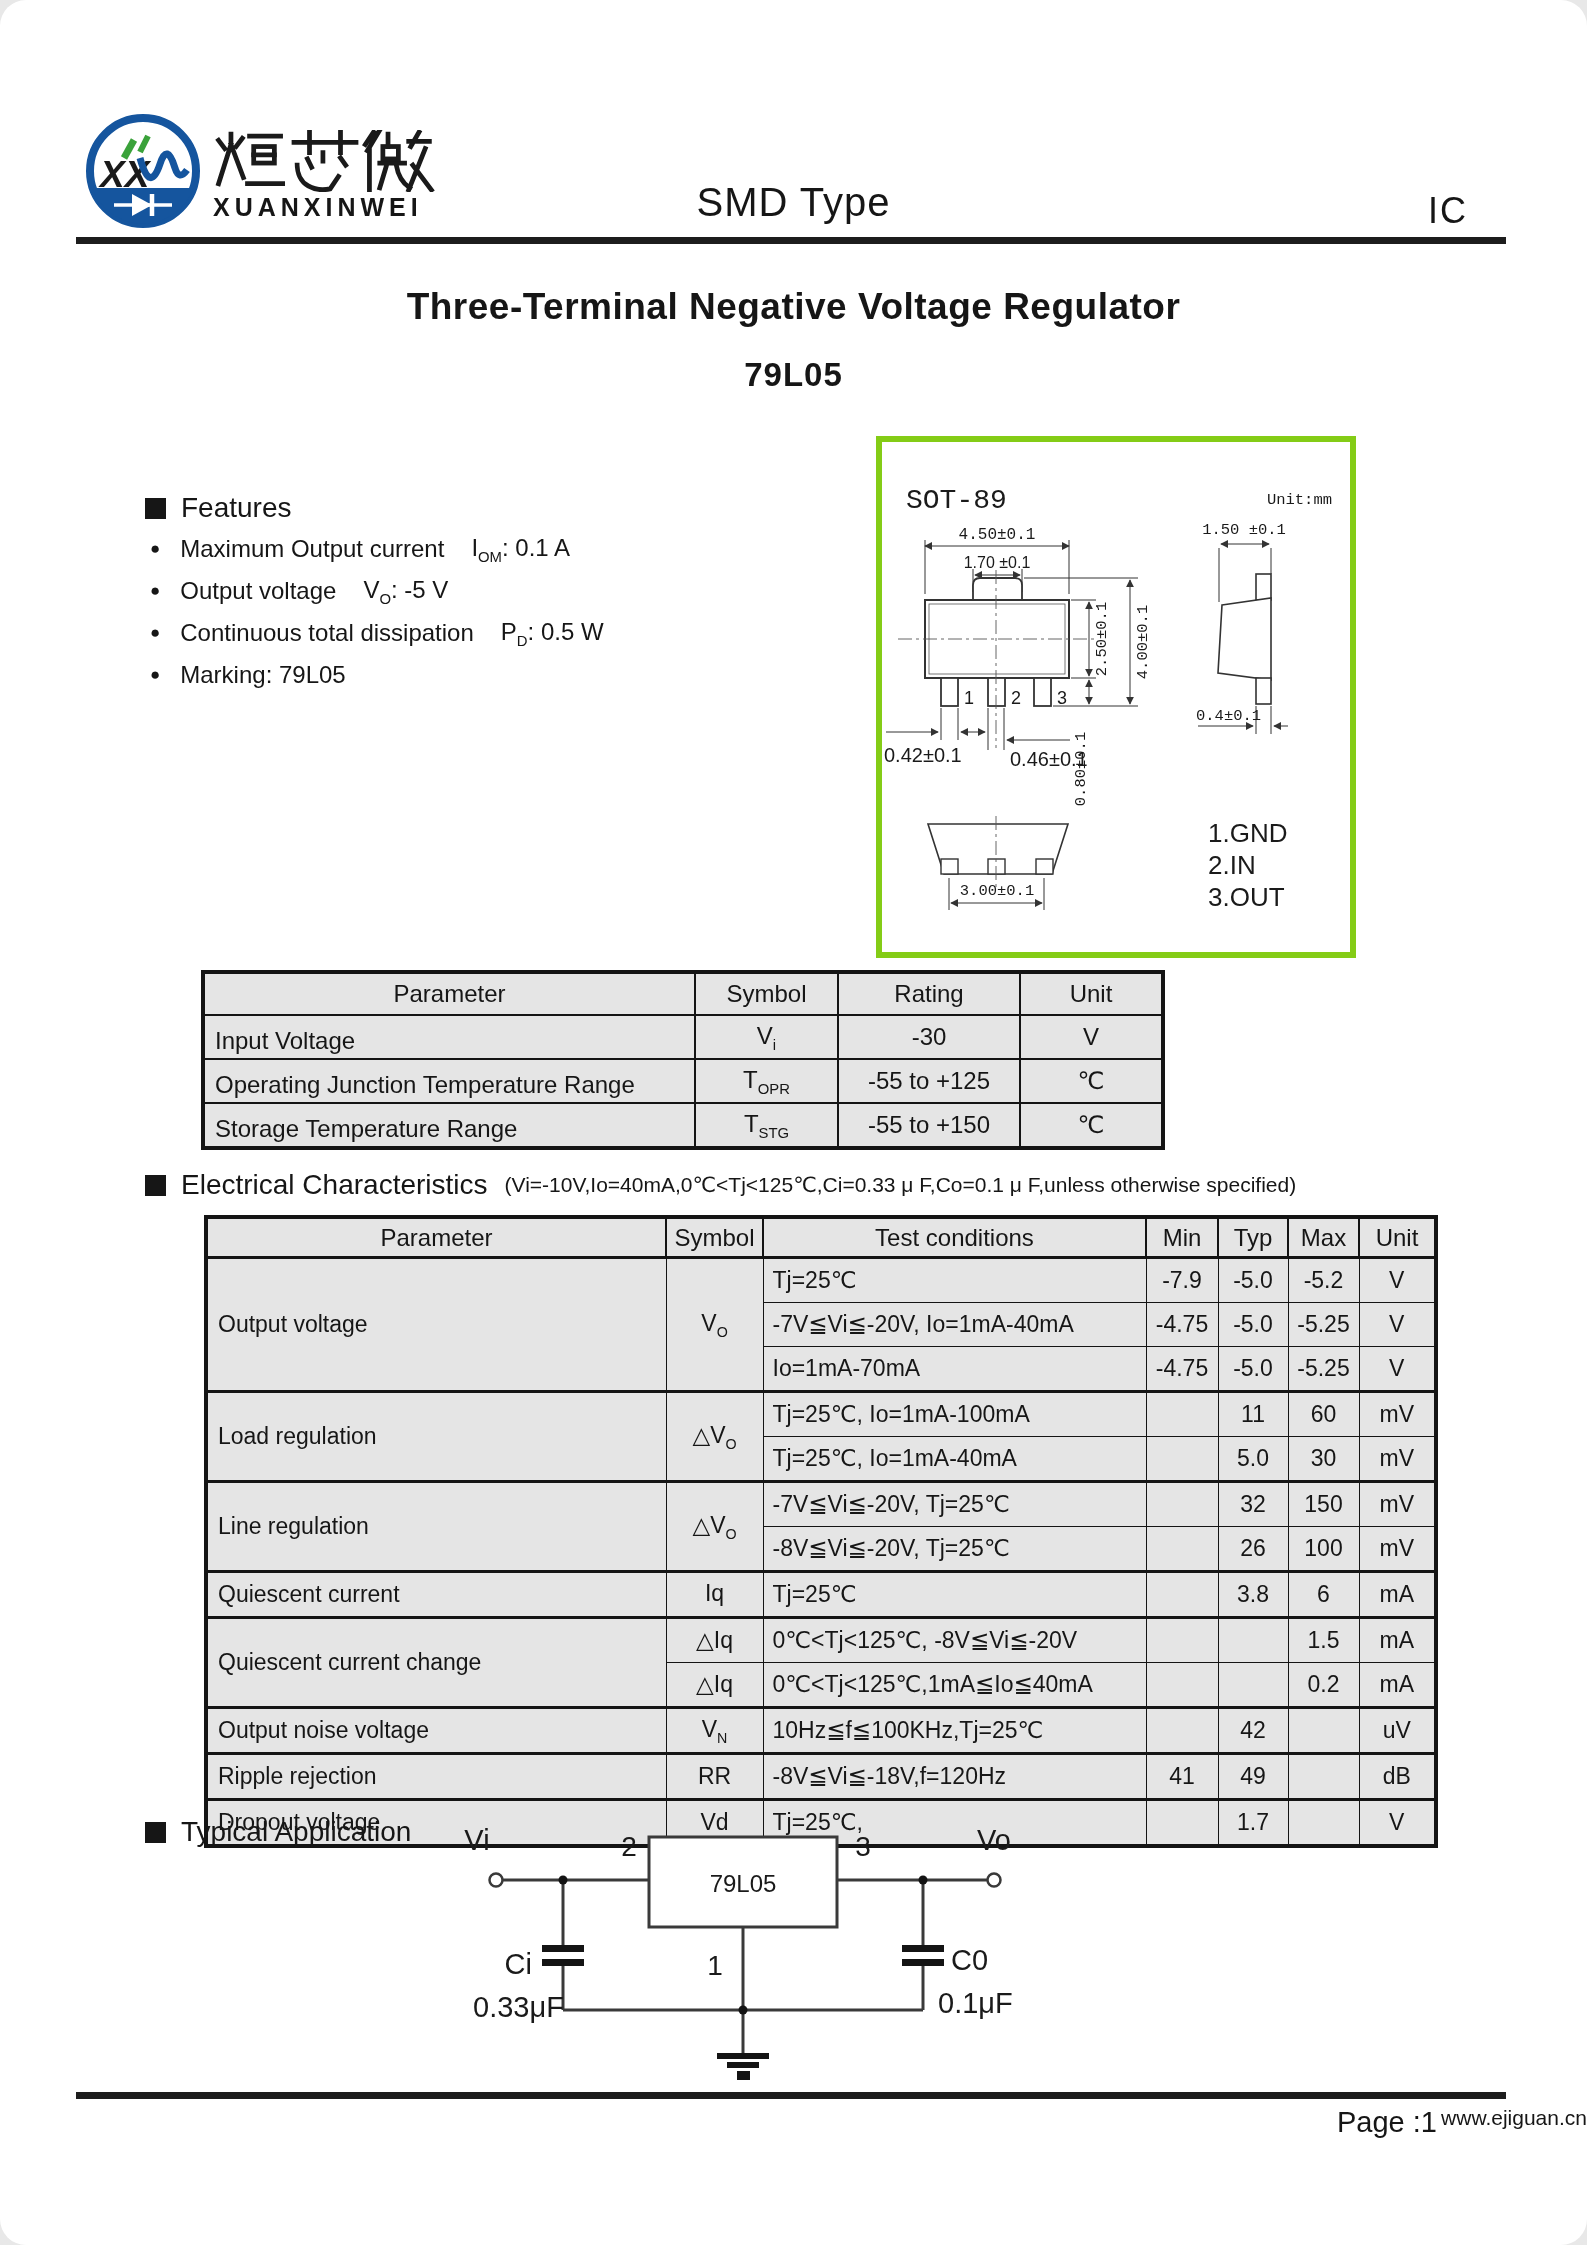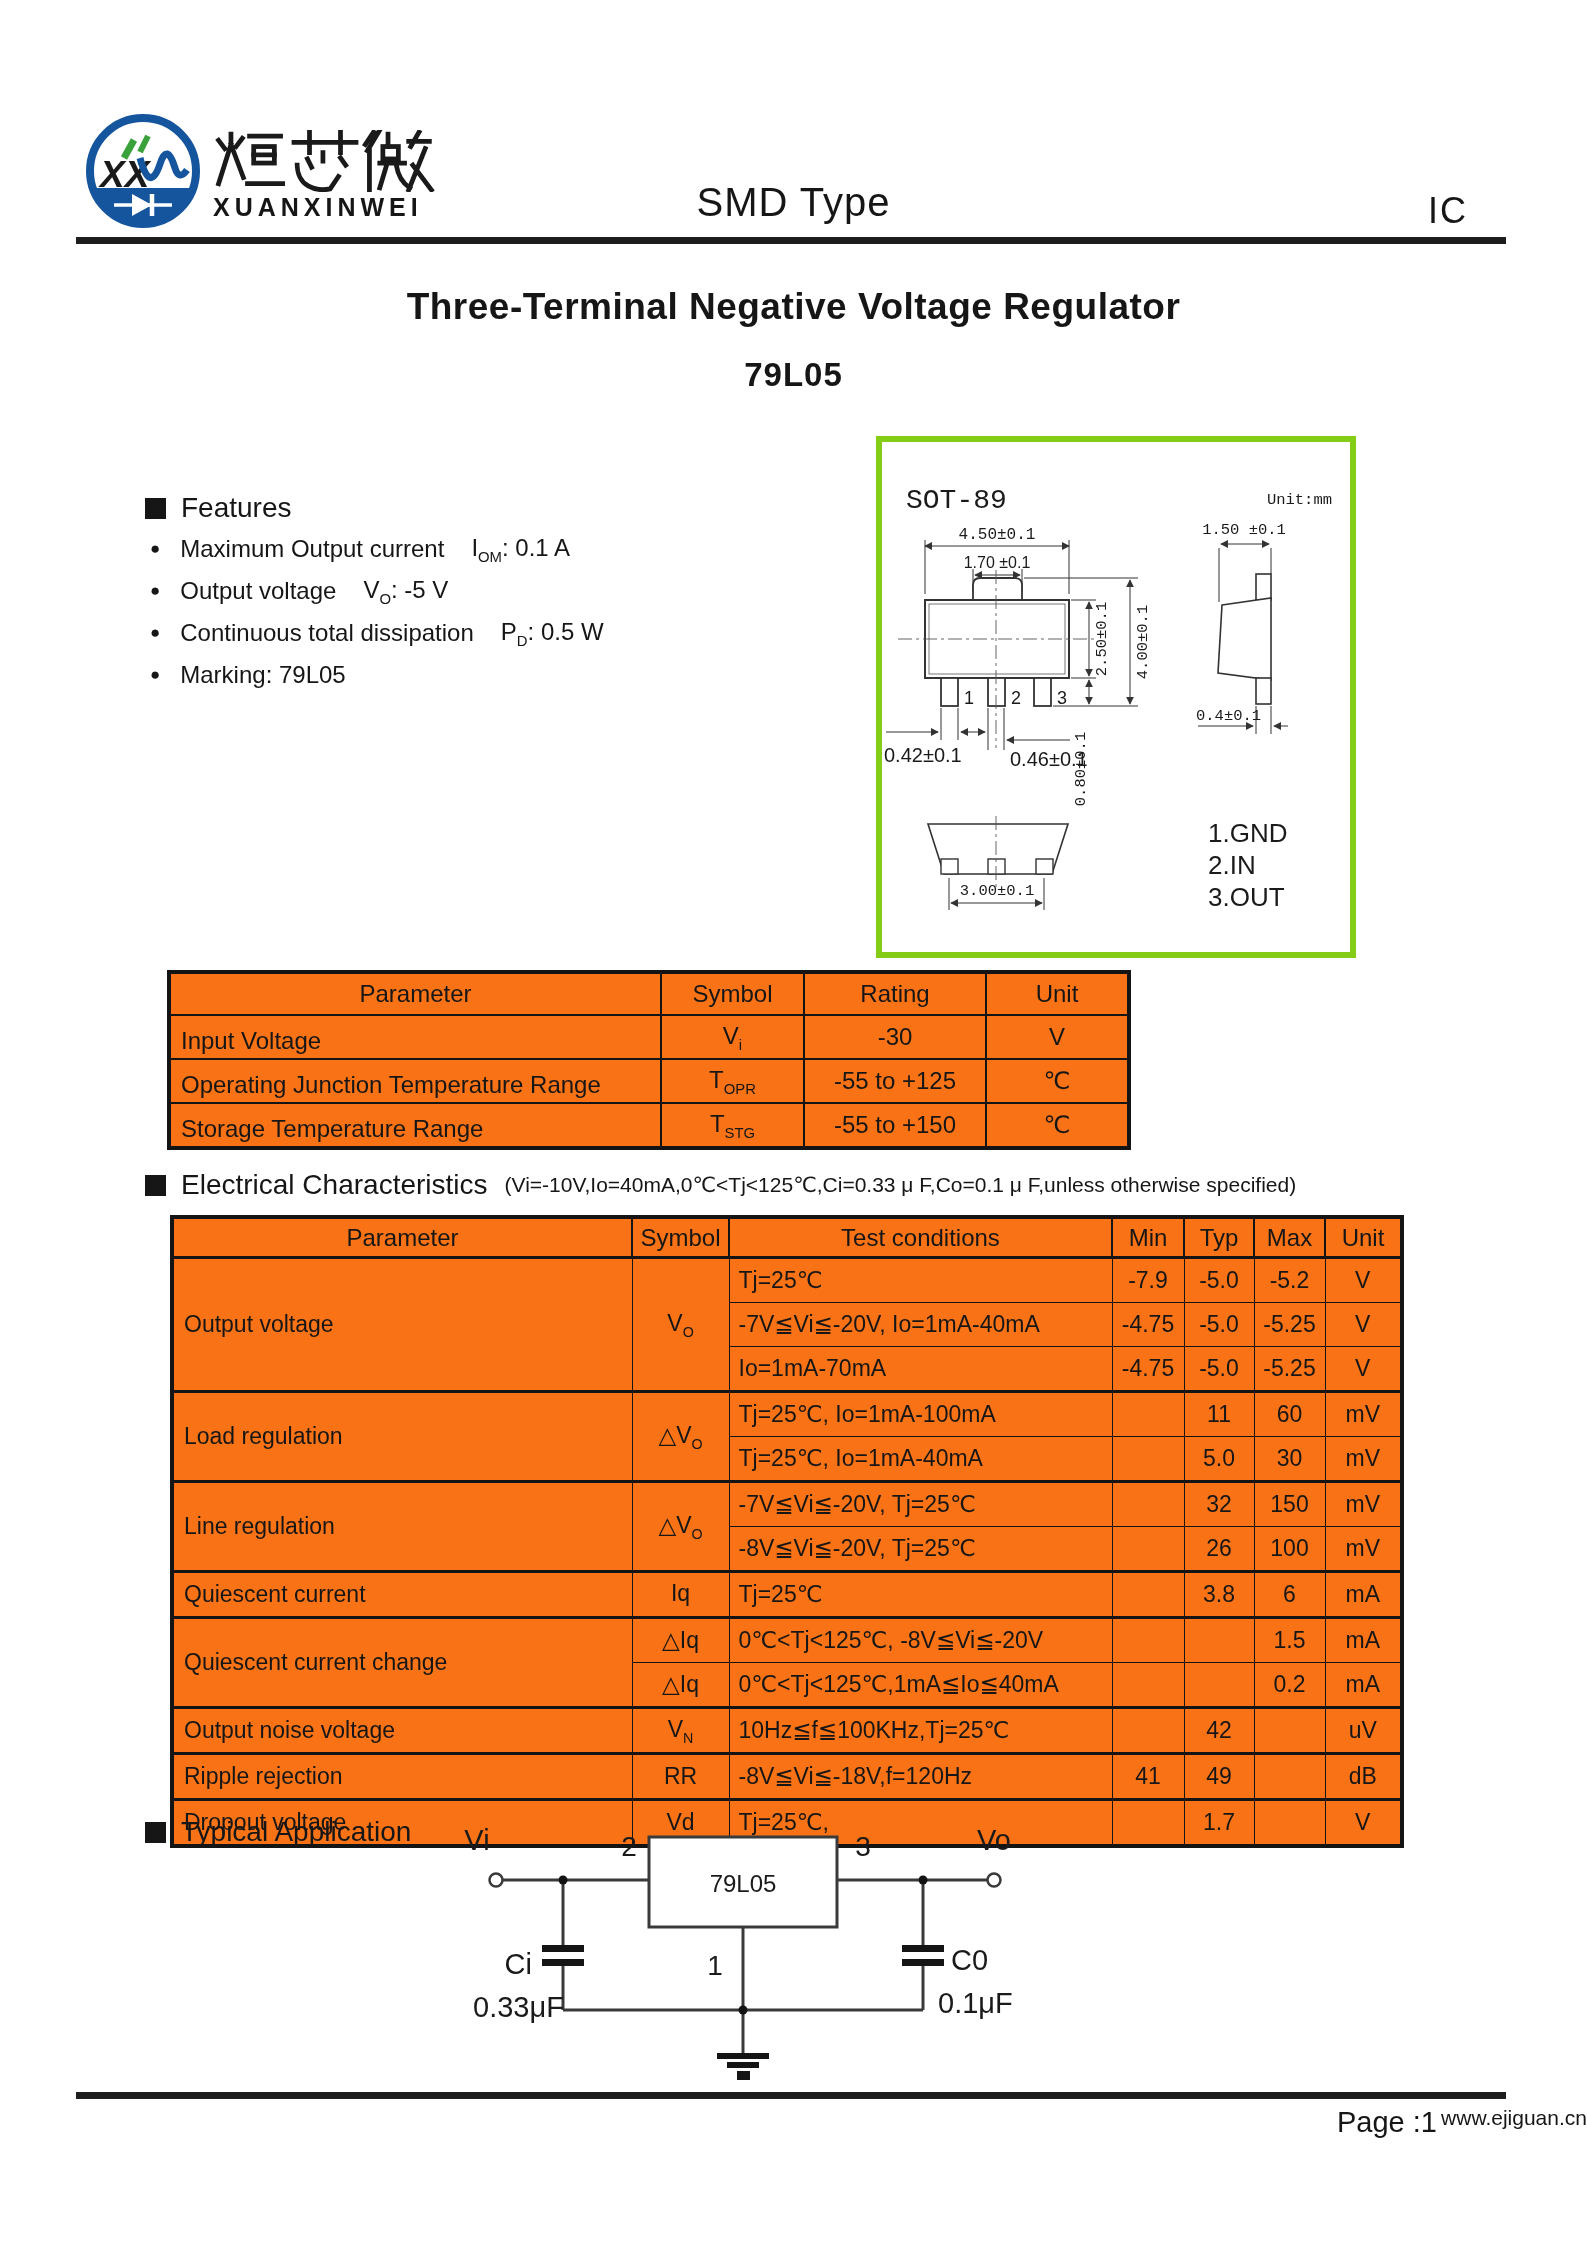--- a/index.html
+++ b/index.html
@@ -1,17 +1,17 @@
 <!DOCTYPE html>
 <html><head>
 <meta charset="utf-8">
 <style>
   html,body{margin:0;padding:0;background:#e8e8e8;}
   .page{position:relative;width:1587px;height:2245px;background:#ffffff;margin:0 auto;
-        font-family:"Liberation Sans","DejaVu Sans",sans-serif;color:#161616;overflow:hidden;}
+        font-family:"Liberation Sans","DejaVu Sans",sans-serif;color:#161616;overflow:hidden;border-radius:26px;}
   svg text{font-family:"Liberation Sans","DejaVu Sans",sans-serif;fill:#1a1a1a;}
   svg text.mono{font-family:"Liberation Mono","DejaVu Sans Mono",monospace;}
   .abs{position:absolute;}
   
   .smd-type{top:180px;left:0;right:0;text-align:center;font-size:40px;letter-spacing:1px;}
   .ic-tag{top:190px;left:1428px;font-size:36px;letter-spacing:2px;}
   .latin{top:193px;left:213px;font-size:25px;font-weight:bold;letter-spacing:5px;}
   .rule{left:76px;width:1430px;height:7px;background:#1d1d1d;}
   .rule-top{top:237px;} .rule-bot{top:2092px;}
   .doc-title{top:274px;left:0;right:0;text-align:center;font-size:37px;font-weight:bold;letter-spacing:.5px;margin-top:12px;}
@@ -24,21 +24,21 @@
   .h-elec{top:1169px;left:145px;} .h-app{top:1816px;left:145px;}
   
   .features{top:528px;left:150px;width:650px;}
   .feat{display:flex;align-items:center;height:42px;font-size:24px;}
   .feat .blt{font-size:17px;margin-right:20px;color:#161616;}
   .feat .val{margin-left:27px;white-space:nowrap;}
   sub{font-size:0.62em;}
   
   .pkg{top:436px;left:876px;width:468px;height:510px;border:6px solid #84cc16;}
   
-  table{border-collapse:collapse;table-layout:fixed;background:#f97316;}
+  table{border-collapse:collapse;table-layout:fixed;background:#e5e5e5;margin-left:34px;}
   .t-abs{top:970px;left:167px;border:4px solid #141414;}
   .t-abs th{font-weight:normal;font-size:24px;height:38px;border:2.5px solid #141414;}
   .t-abs td{font-size:24px;height:39px;border:2.5px solid #141414;text-align:center;}
   .t-abs td.param{text-align:left;padding:0 0 3px 10px;vertical-align:bottom;}
   .t-el{top:1215px;left:170px;border:4px solid #141414;}
   .t-el th{font-weight:normal;font-size:24px;height:35px;border:2px solid #141414;}
   .t-el td{font-size:23px;height:41px;border:1.5px solid #141414;text-align:center;}
   .t-el tr.gs td{border-top:3px solid #141414;}
   .t-el td.param{text-align:left;padding-left:10px;}
   .t-el td.cond{text-align:left;padding-left:9px;}

